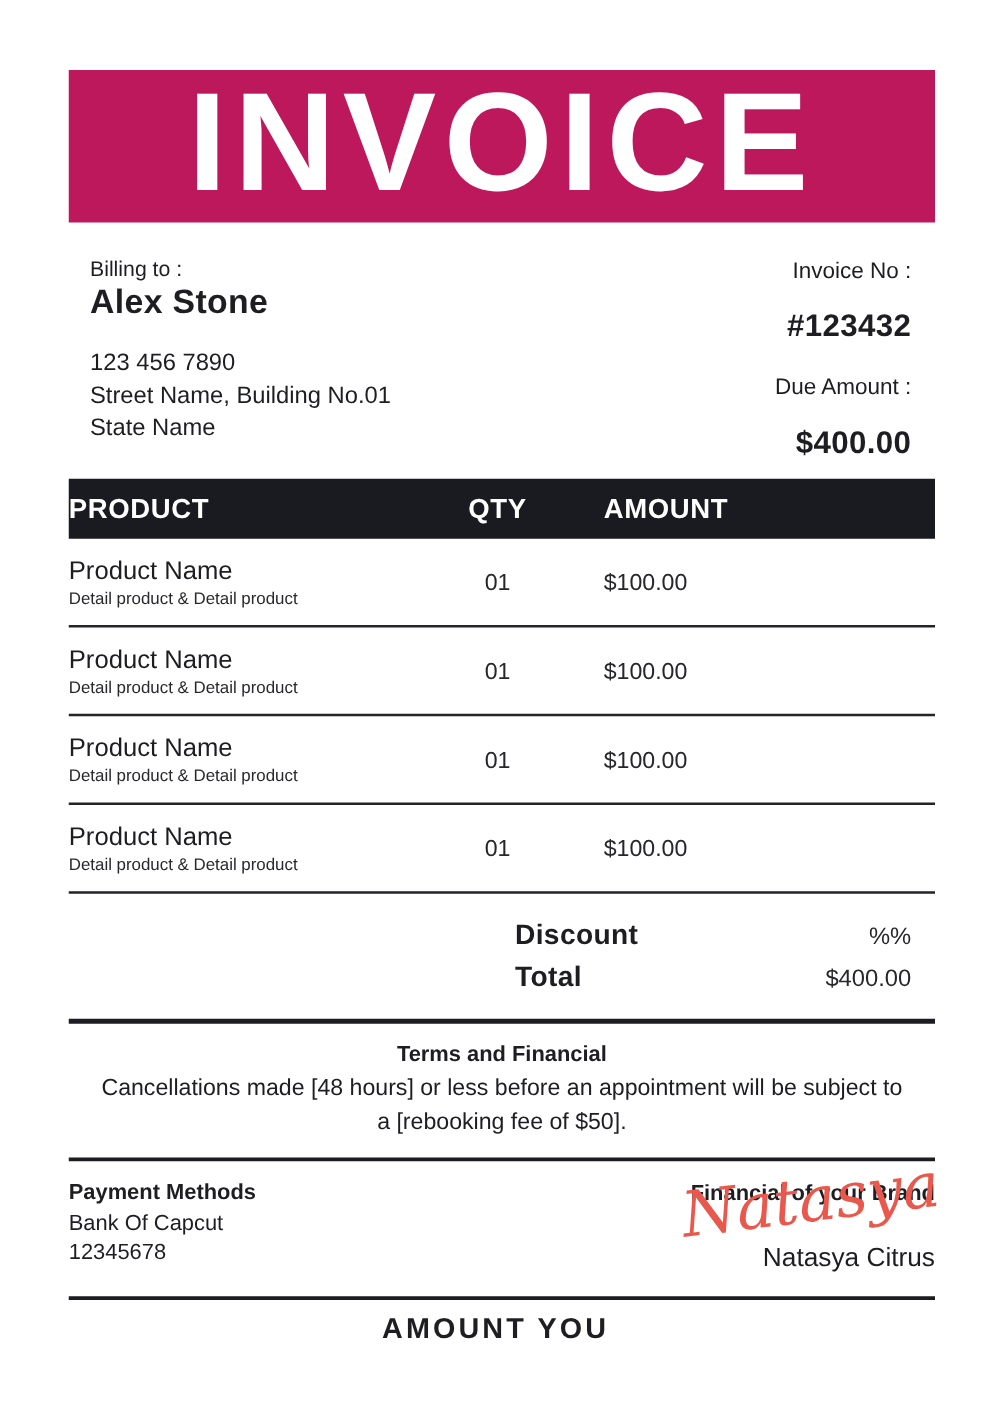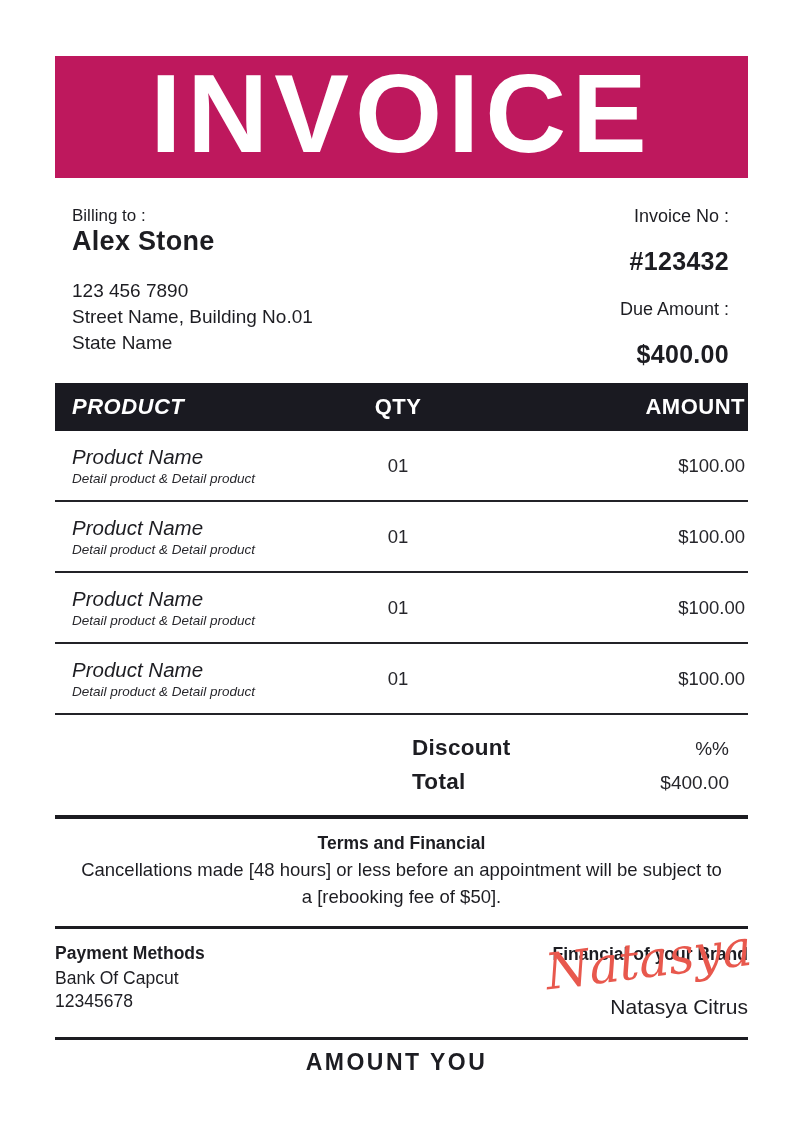--- a/index.html
+++ b/index.html
@@ -27,23 +27,23 @@
   .meta-label { font-size:18px; }
   .meta-value { font-size:25px; font-weight:700; letter-spacing:0.3px; margin-top:20px; }
   .meta-gap { margin-top:23px; }
 
   
   .table { position:absolute; left:55px; top:383px; width:693px; }
   .thead {
     background:#1a1a21; height:48px; display:flex; align-items:center;
     color:#ffffff; font-weight:700; font-size:22px; letter-spacing:0.5px;
   }
-  .c1 { width:258px; padding-left:17px; box-sizing:border-box;font-style:italic; }
+  .c1 { width:258px; box-sizing:border-box; }
   .c2 { width:170px; text-align:center; }
-  .c3 { flex:1; text-align:right; padding-right:3px; }
+  .c3 { flex:1; text-align:left; padding-right:3px; }
   .trow { display:flex; align-items:center; height:69px; border-bottom:2px solid #232328; }
   .pname { font-size:20.5px; }
   .pdetail { font-size:13.5px; margin-top:2px; color:#28282d; }
   .qty-text, .amount-text { font-size:18.5px; color:#26262b; }
 
   
   .totals { position:absolute; left:55px; top:716px; width:693px; }
   .total-row { display:flex; align-items:baseline; }
   .total-row.first { margin-top:19px; }
   .total-row.second { margin-top:8px; }

